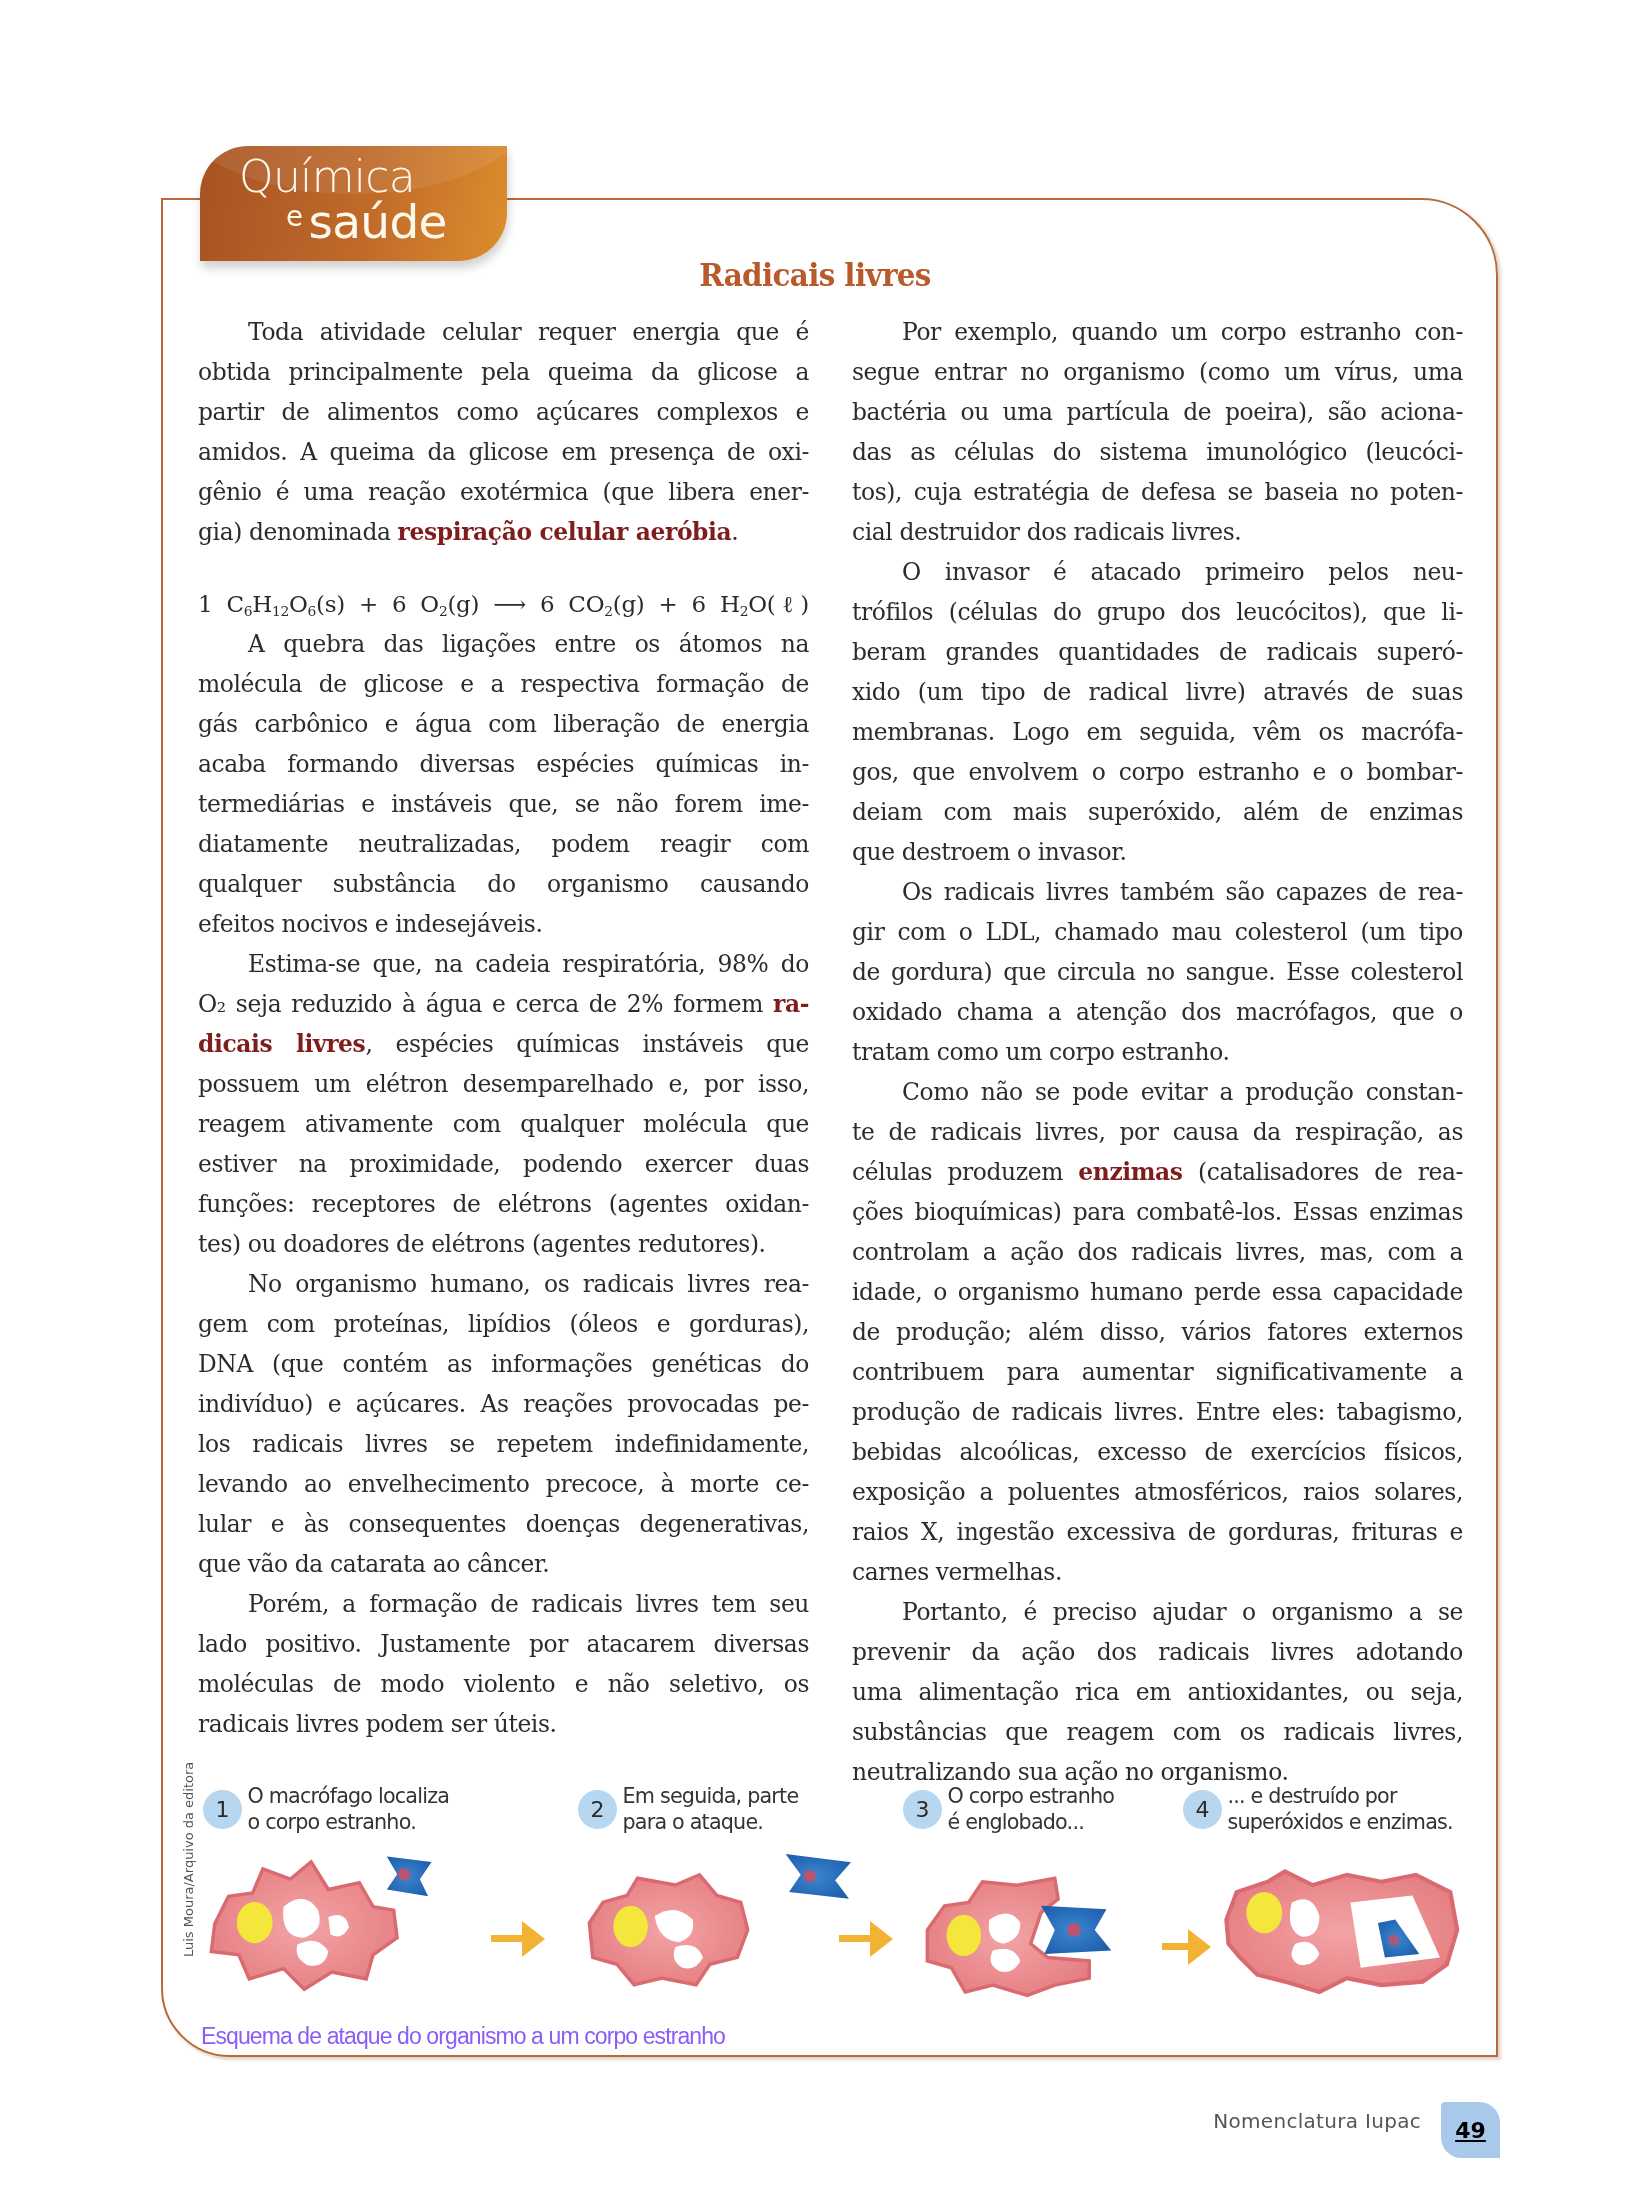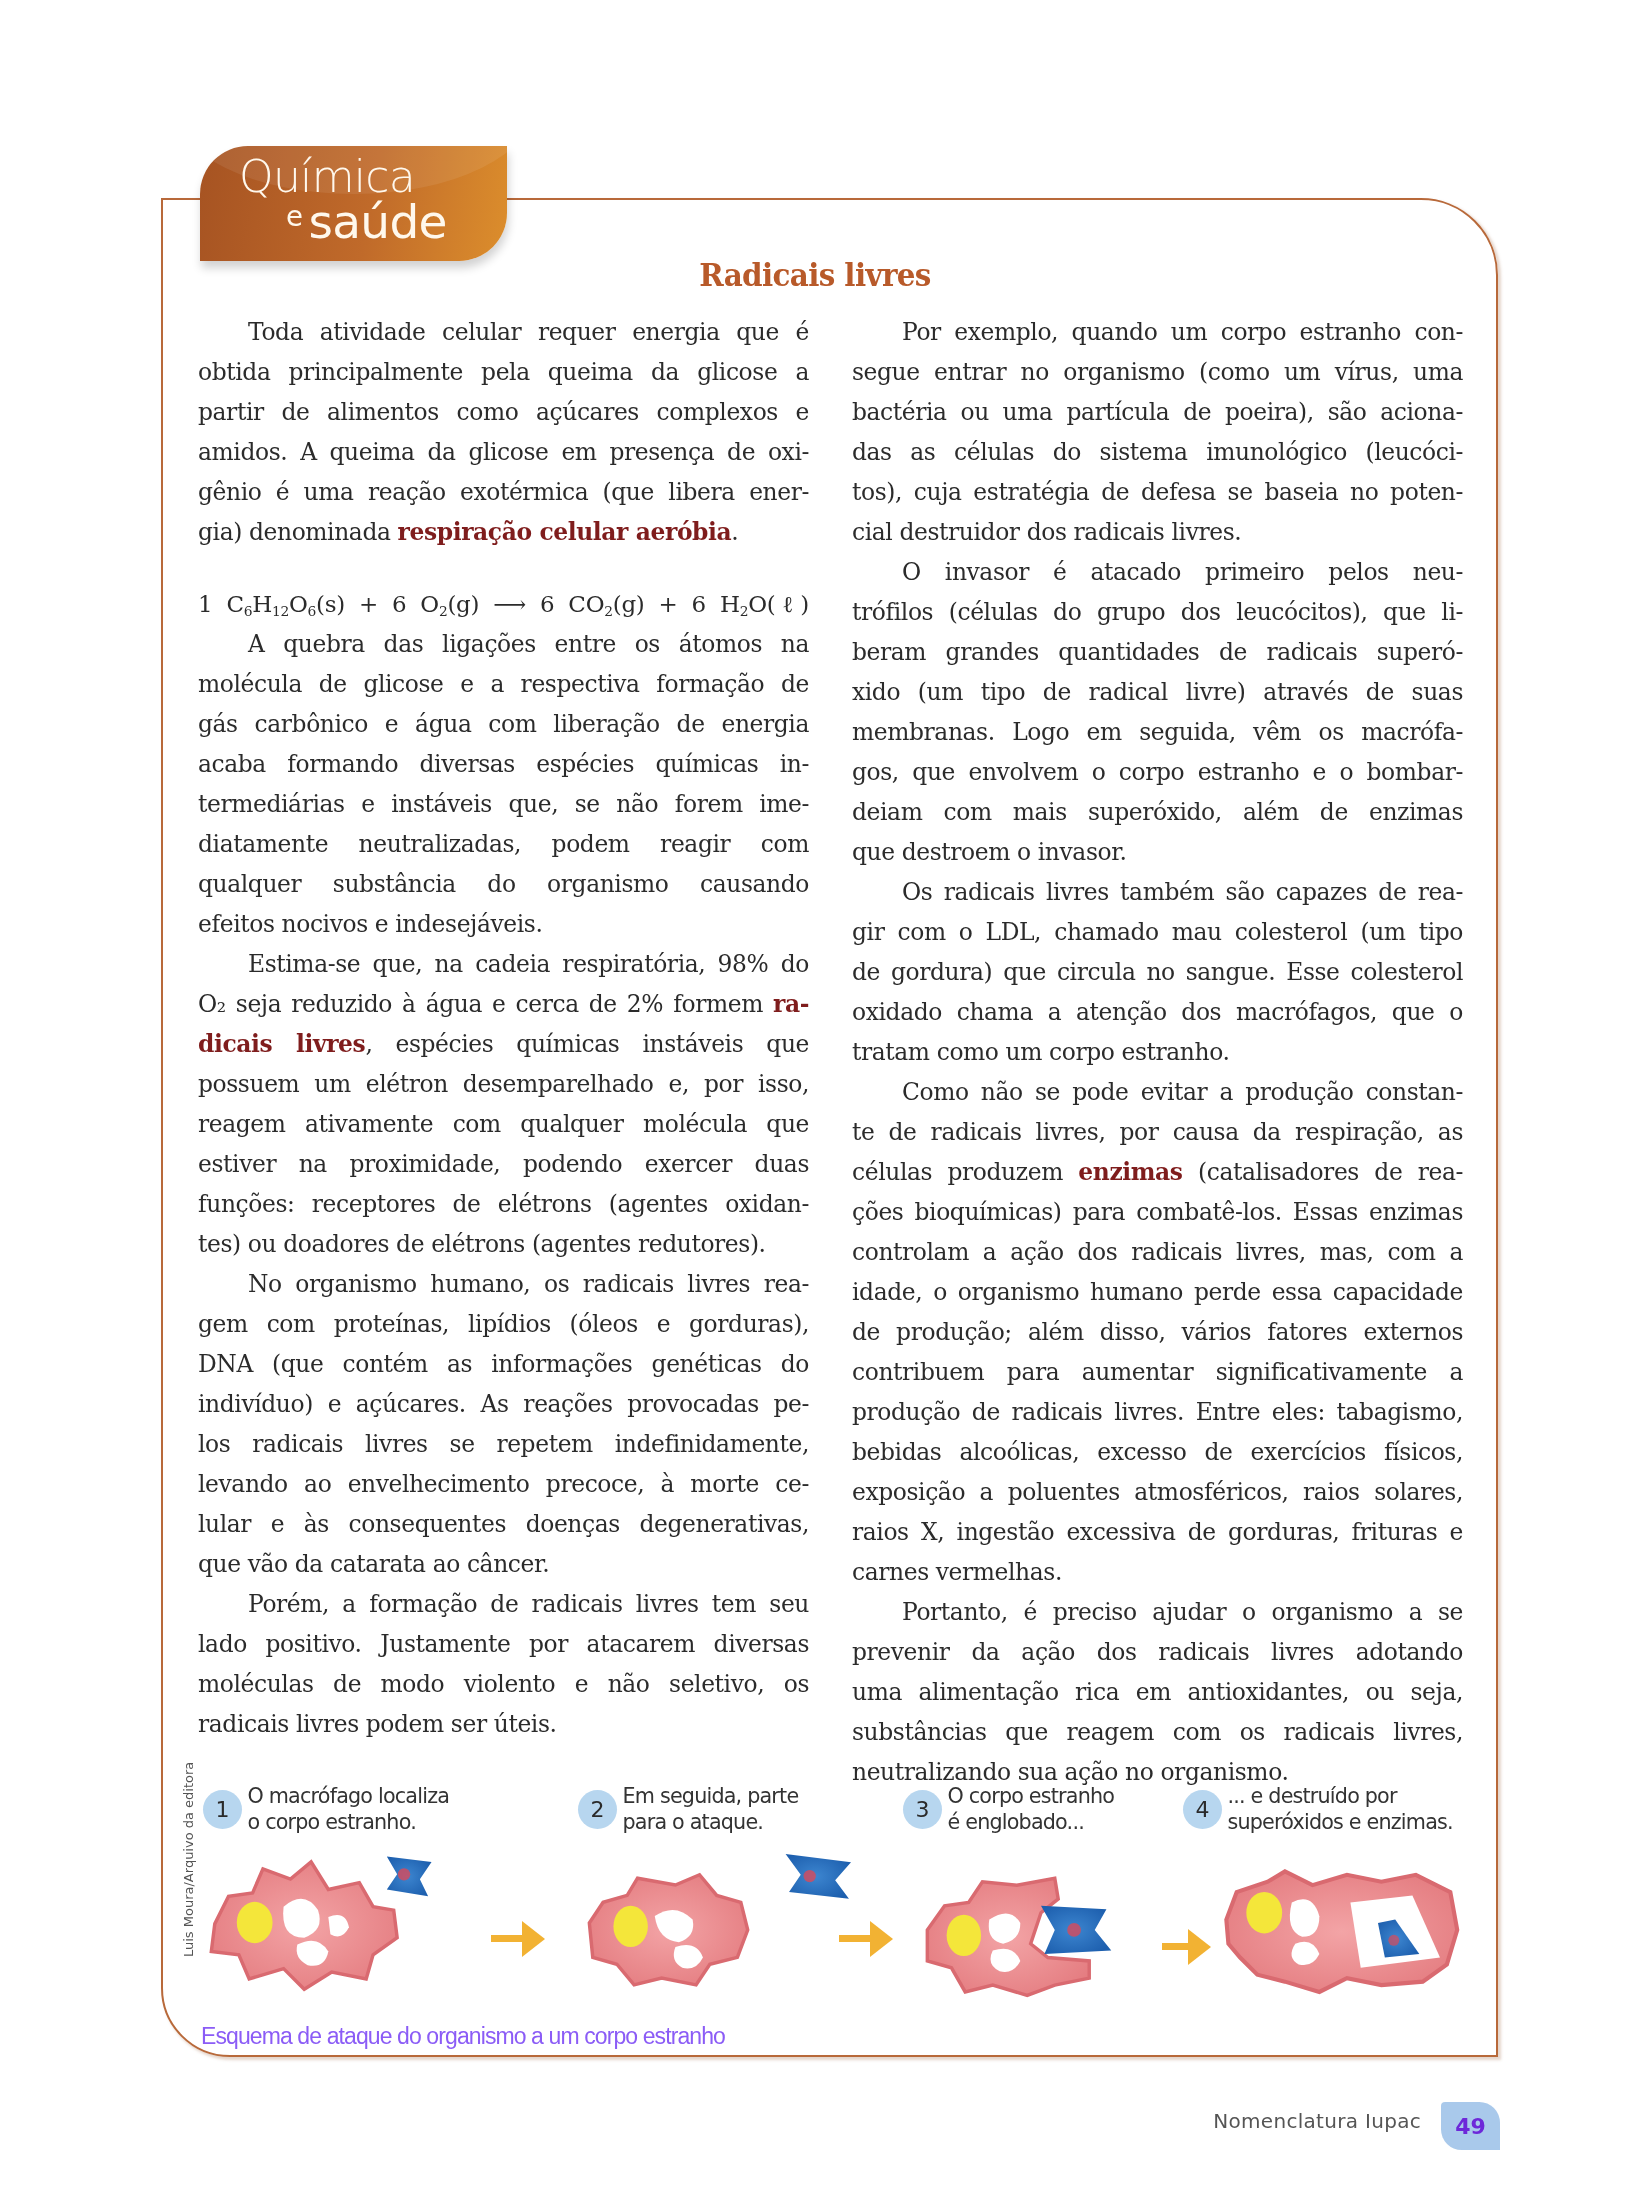--- a/index.html
+++ b/index.html
@@ -53,24 +53,24 @@
   .cell { position:absolute; }
   .arrow-shaft { position:absolute; height:6.9px; background:#f2b233; }
   .arrow-head { position:absolute; width:0; height:0; border-top:18px solid transparent;
                 border-bottom:18px solid transparent; border-left:23.4px solid #f2b233; }
 
   .caption { position:absolute; left:201px; top:1996px; font-family:Liberation Sans, sans-serif;
              font-size:23px; color:#8b5cf6; letter-spacing:-0.9px; white-space:nowrap;margin-top:27px; }
 
   .footer-label { position:absolute; right:223px; top:2109px; font-family:"DejaVu Sans", sans-serif;
                   font-size:20px; color:#555; letter-spacing:0.3px; }
-  .page-num { position:absolute; left:1441px; top:2102px; width:59px; height:48px; background:#a9c9eb;
+  .page-num { position:absolute; left:1441px; top:2102px; width:59px; height:56px; background:#a9c9eb;
               border-top-left-radius:4.1px; border-top-right-radius:20.7px; border-bottom-left-radius:20.7px;
               display:flex; align-items:center; justify-content:center;
-              font-family:"DejaVu Sans", sans-serif; font-weight:bold; font-size:22px; color:#6d28d9; }
+              font-family:"DejaVu Sans", sans-serif; font-weight:bold; font-size:22px; color:#000000;text-decoration:underline; }
 </style>
 </head>
 <body>
 
 <div class="box"></div>
 
 <div class="tab">
   <span class="tab-line1">Química</span>
   <span class="tab-line2">
     <span class="tab-e">e</span><span class="tab-saude">saúde</span>

